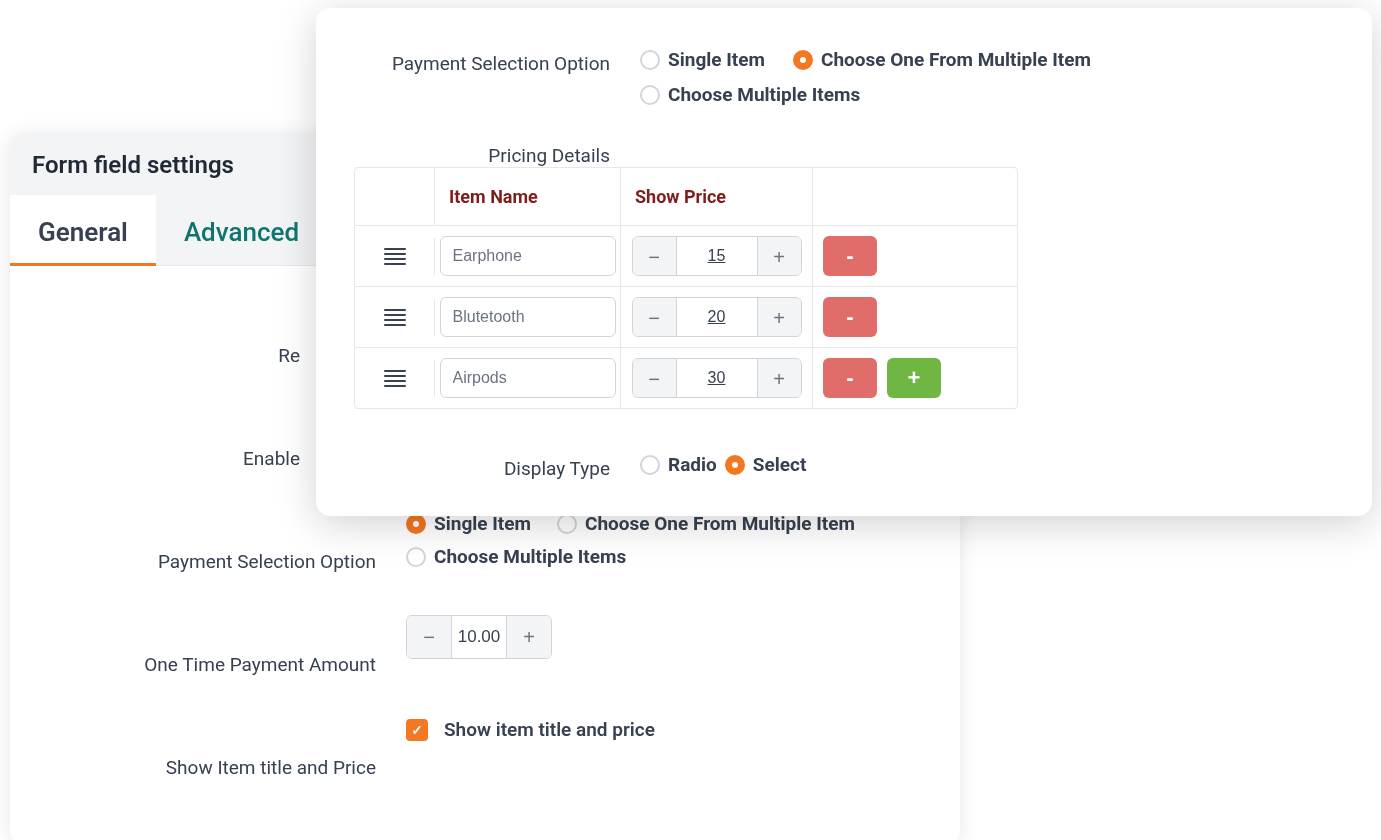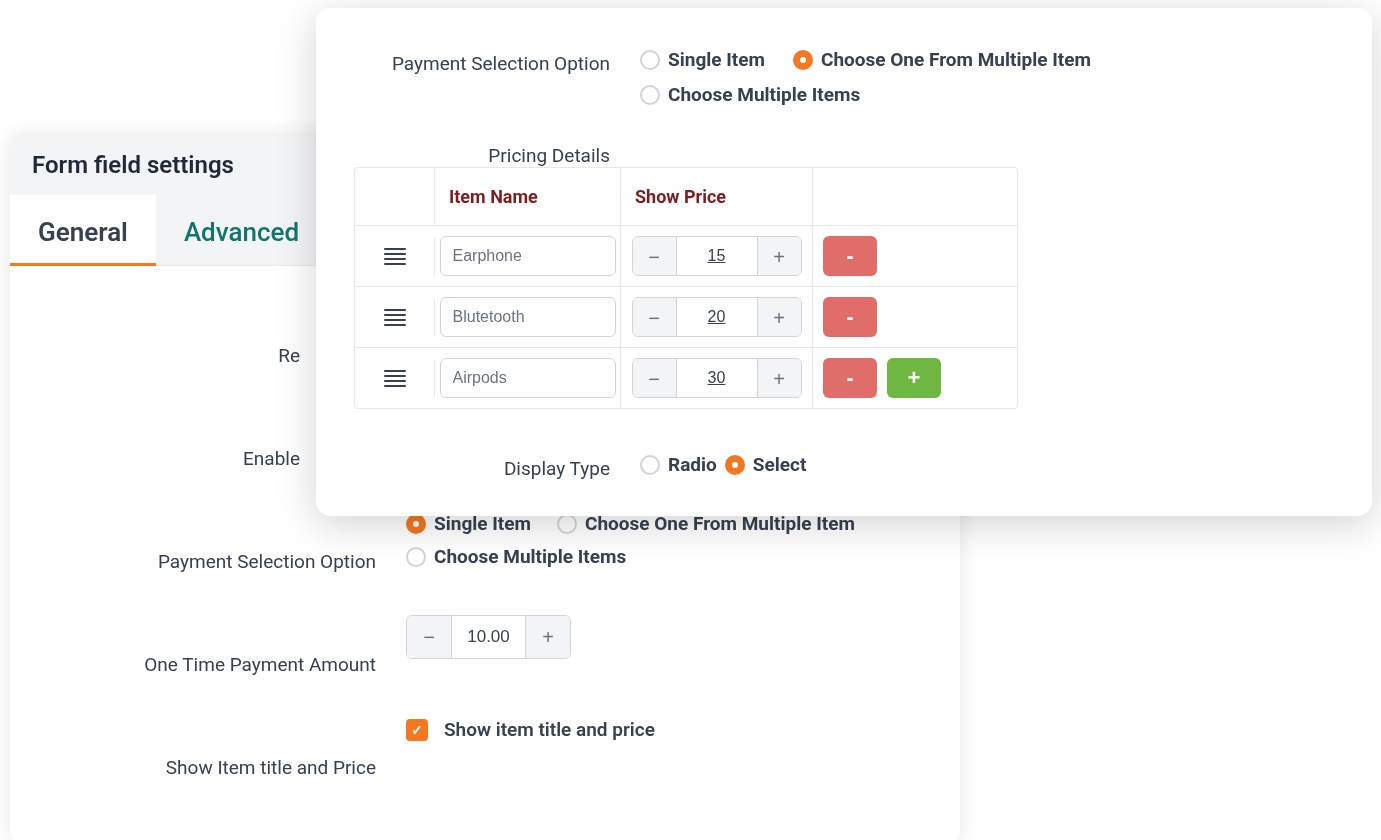--- a/index.html
+++ b/index.html
@@ -139,21 +139,21 @@
       background: #f3f4f6;
       border: none;
       font-size: 20px;
       color: #6b7280;
       cursor: pointer;
       display: flex;
       align-items: center;
       justify-content: center;
     }
     .stepper-input {
-      width: 75px;
+      width: 56px;
       border: none;
       border-left: 1px solid #d1d5db;
       border-right: 1px solid #d1d5db;
       text-align: center;
       font-size: 17px;
       color: #374151;
       outline: none;
     }
     .checkbox {
       width: 22px;

